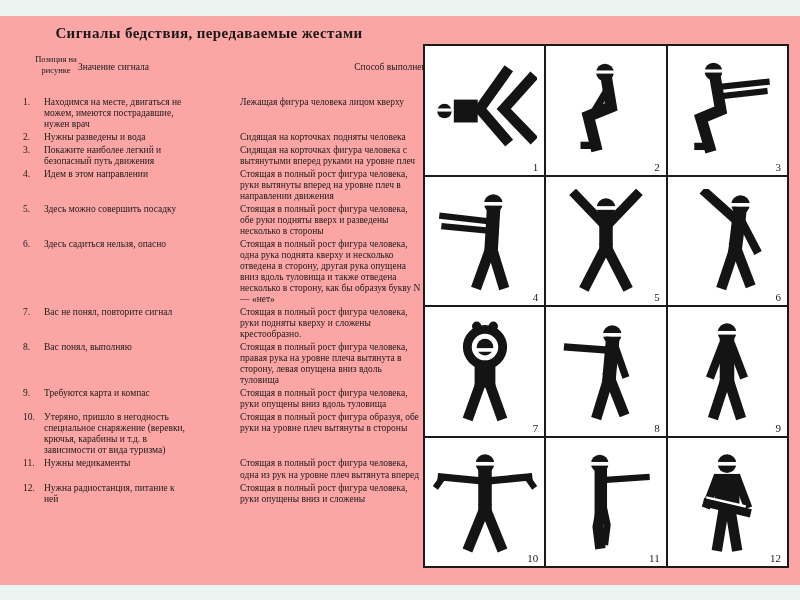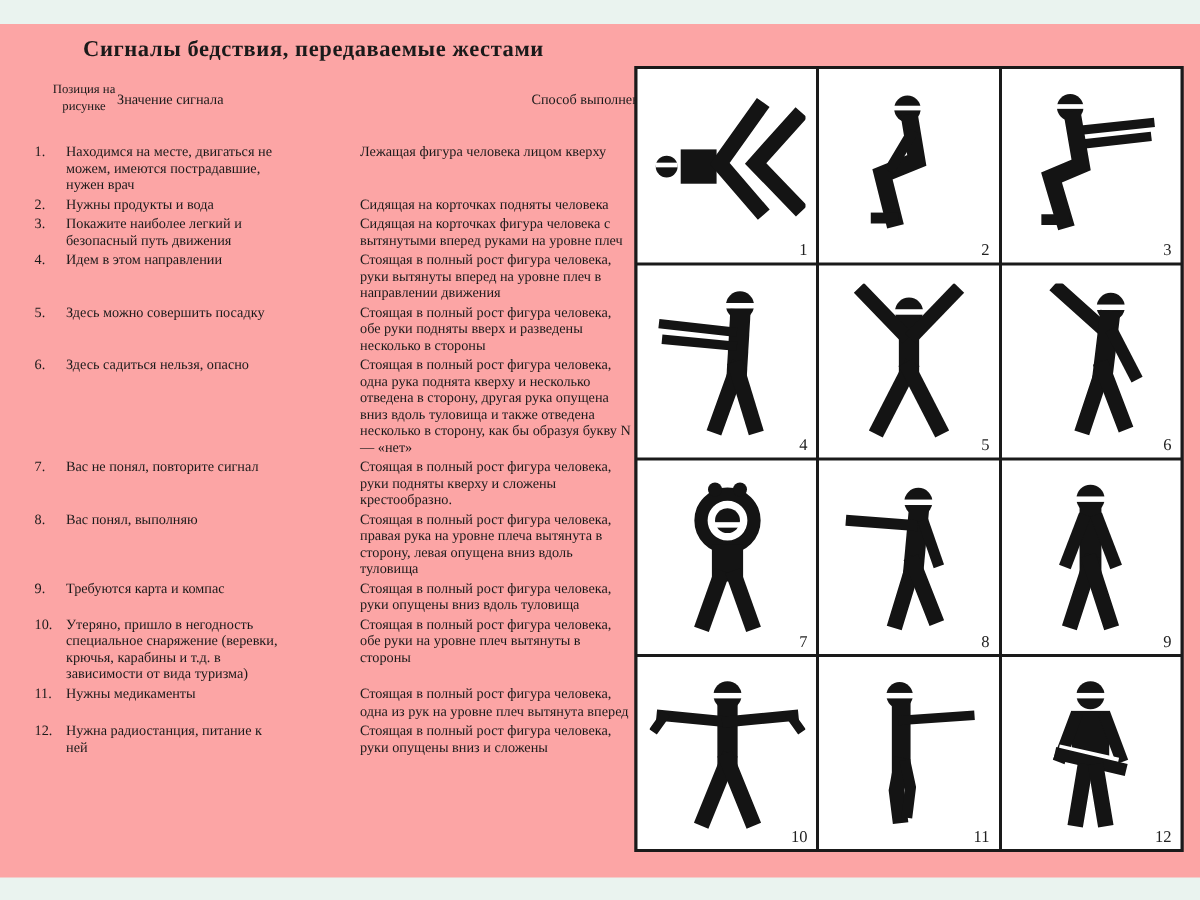--- a/index.html
+++ b/index.html
@@ -55,21 +55,21 @@
   </div>
 
   <div class="rows">
     <div class="row">
       <div class="c-num">1.</div>
       <div class="c-meaning">Находимся на месте, двигаться не можем, имеются пострадавшие, нужен врач</div>
       <div class="c-method">Лежащая фигура человека лицом кверху</div>
     </div>
     <div class="row">
       <div class="c-num">2.</div>
-      <div class="c-meaning">Нужны продукты и вода</div>
+      <div class="c-meaning">Нужны разведены и вода</div>
       <div class="c-method">Сидящая на корточках подняты человека</div>
     </div>
     <div class="row">
       <div class="c-num">3.</div>
       <div class="c-meaning">Покажите наиболее легкий и безопасный путь движения</div>
       <div class="c-method">Сидящая на корточках фигура человека с вытянутыми вперед руками на уровне плеч</div>
     </div>
     <div class="row">
       <div class="c-num">4.</div>
       <div class="c-meaning">Идем в этом направлении</div>
@@ -96,21 +96,21 @@
       <div class="c-method">Стоящая в полный рост фигура человека, правая рука на уровне плеча вытянута в сторону, левая опущена вниз вдоль туловища</div>
     </div>
     <div class="row">
       <div class="c-num">9.</div>
       <div class="c-meaning">Требуются карта и компас</div>
       <div class="c-method">Стоящая в полный рост фигура человека, руки опущены вниз вдоль туловища</div>
     </div>
     <div class="row">
       <div class="c-num">10.</div>
       <div class="c-meaning">Утеряно, пришло в негодность специальное снаряжение (веревки, крючья, карабины и т.д. в зависимости от вида туризма)</div>
-      <div class="c-method">Стоящая в полный рост фигура человека, обе руки на уровне плеч вытянуты в стороны</div>
+      <div class="c-method">Стоящая в полный рост фигура образуя, обе руки на уровне плеч вытянуты в стороны</div>
     </div>
     <div class="row">
       <div class="c-num">11.</div>
       <div class="c-meaning">Нужны медикаменты</div>
       <div class="c-method">Стоящая в полный рост фигура человека, одна из рук на уровне плеч вытянута вперед</div>
     </div>
     <div class="row">
       <div class="c-num">12.</div>
       <div class="c-meaning">Нужна радиостанция, питание к ней</div>
       <div class="c-method">Стоящая в полный рост фигура человека, руки опущены вниз и сложены</div>

